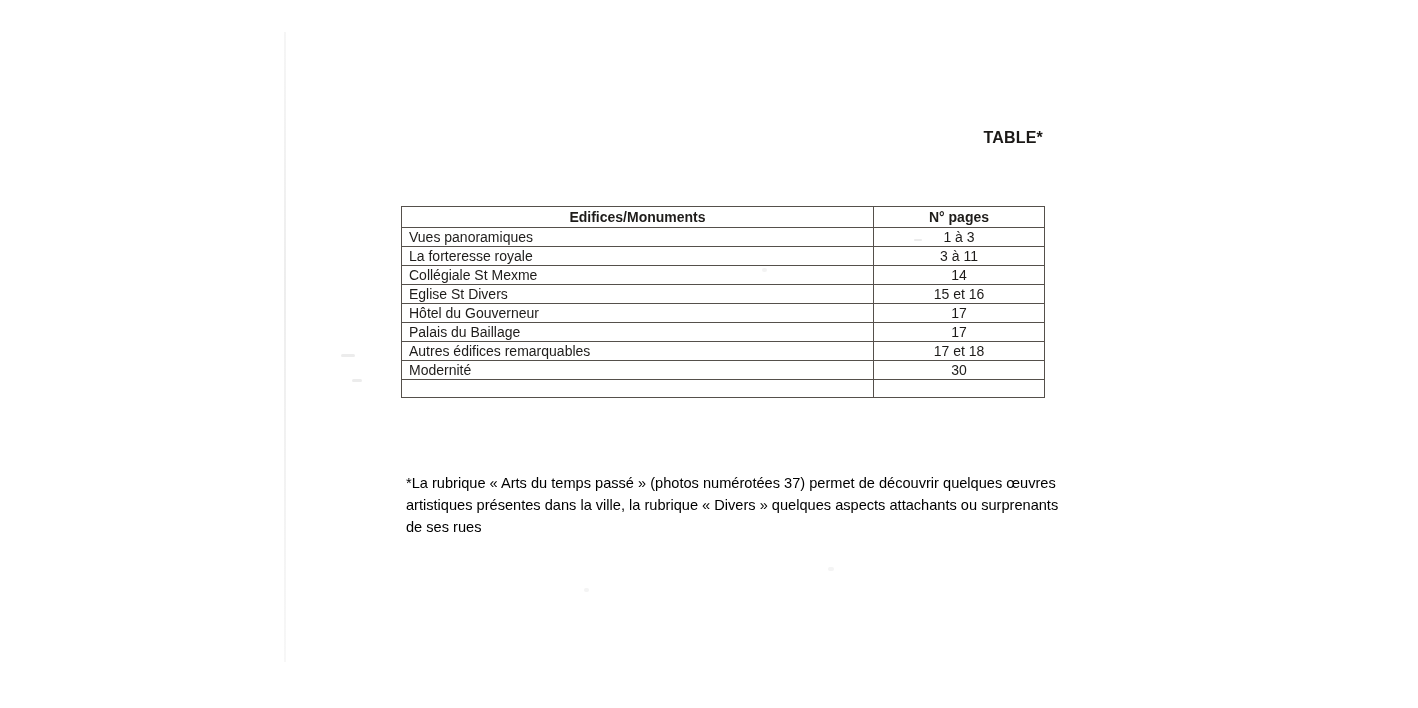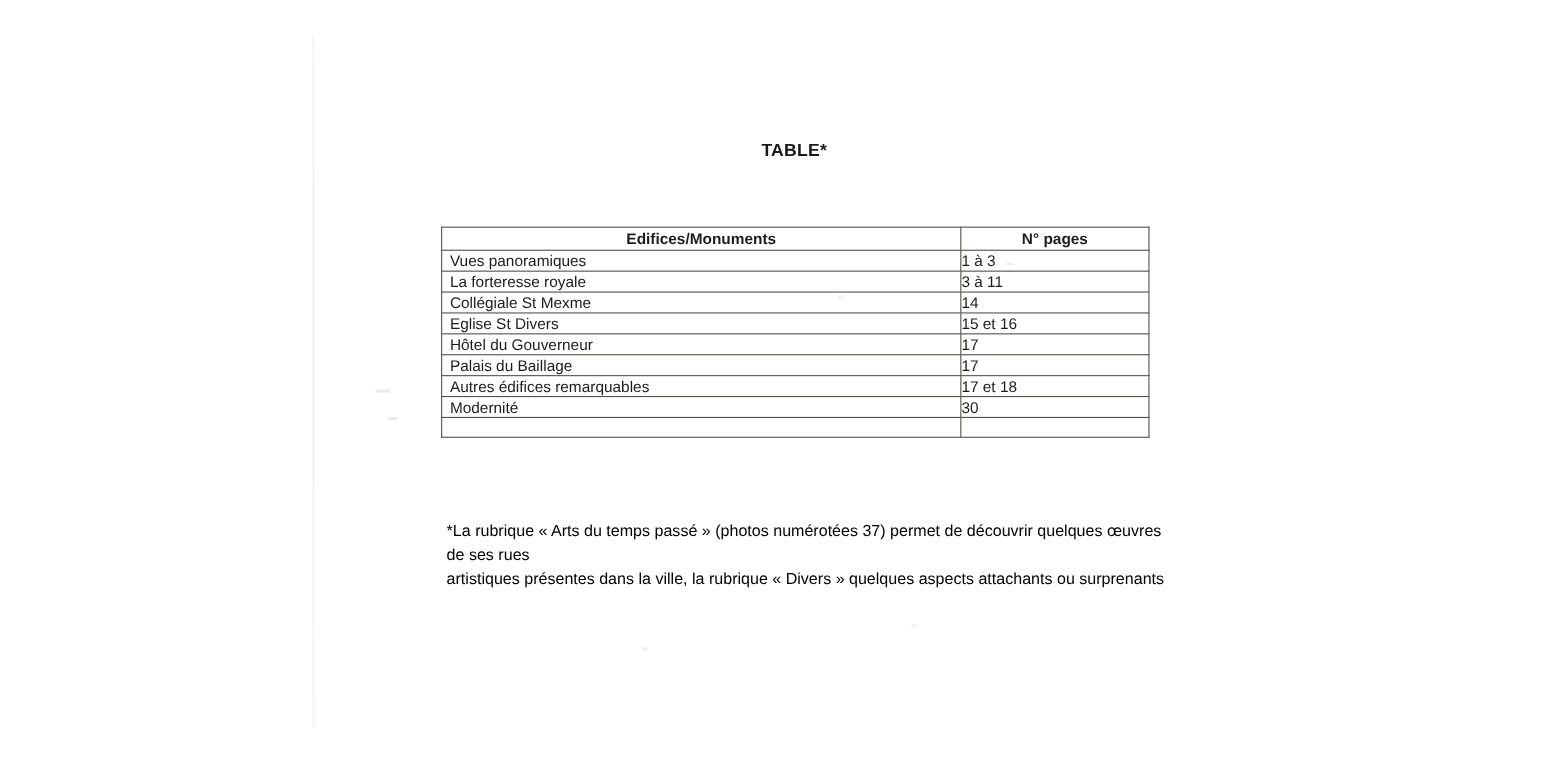--- a/index.html
+++ b/index.html
@@ -42,21 +42,21 @@
   .artifact.a3 { left: 914px; top: 239px; width: 8px; height: 2px; }
   .artifact.a4 { left: 762px; top: 268px; width: 5px; height: 4px; opacity:.35; }
   .artifact.a5 { left: 828px; top: 567px; width: 6px; height: 4px; opacity:.3; }
   .artifact.a6 { left: 584px; top: 588px; width: 5px; height: 4px; opacity:.3; }
 
   .doc-title {
     position: absolute;
     left: 401px;
     top: 129px;
     width: 642px;
-    text-align: center;
+    text-align: right;
     font-size: 16px;
     font-weight: bold;
     letter-spacing: .2px;
     color: #1b1917;
   }
 
   table.toc {
     position: absolute;
     left: 401px;
     top: 206px;
@@ -82,20 +82,21 @@
     font-weight: bold;
     text-align: center;
     font-size: 14px;
   }
   table.toc td.monument {
     text-align: left;
     padding-left: 7px;
     margin-left: 24px;
   }
   table.toc td.pages {
+    text-align: center;
   }
   table.toc tr.empty-row td { height: 17px; }
 
   .footnote {
     position: absolute;
     left: 406px;
     top: 472px;
     width: 660px;
     font-size: 14.6px;
     line-height: 22px;
@@ -163,17 +164,17 @@
       </tr>
       <tr class="empty-row">
         <td class="monument"></td>
         <td class="pages"></td>
       </tr>
     </tbody>
   </table>
 
   <div class="footnote">
     <div>*La rubrique « Arts du temps passé » (photos numérotées 37) permet de découvrir quelques œuvres</div>
+    <div>artistiques présentes dans la ville, la rubrique « Divers » quelques aspects attachants ou surprenants</div>
     <div>de ses rues</div>
-    <div>artistiques présentes dans la ville, la rubrique « Divers » quelques aspects attachants ou surprenants</div>
   </div>
 
 </div>
 
 </body></html>

